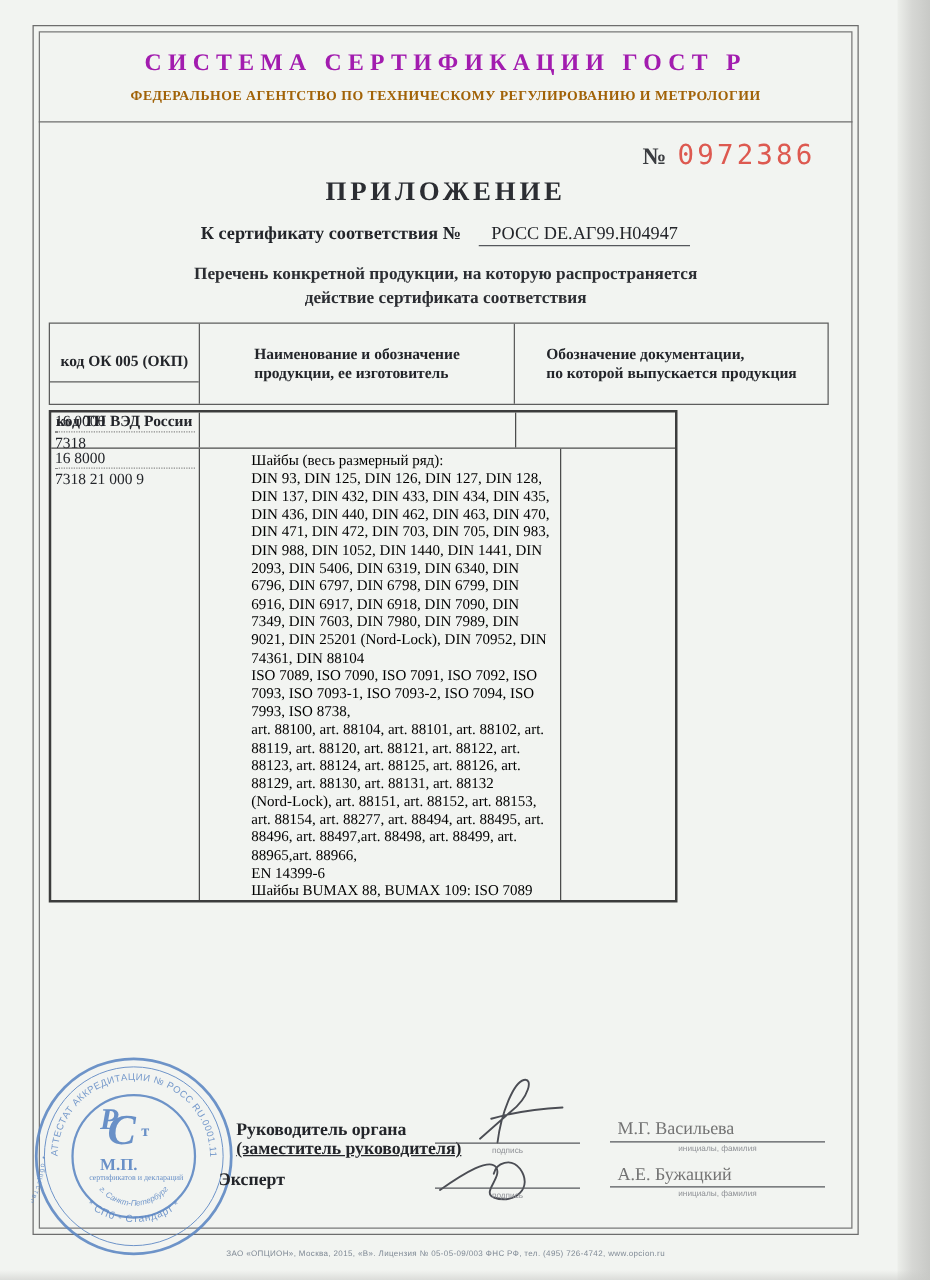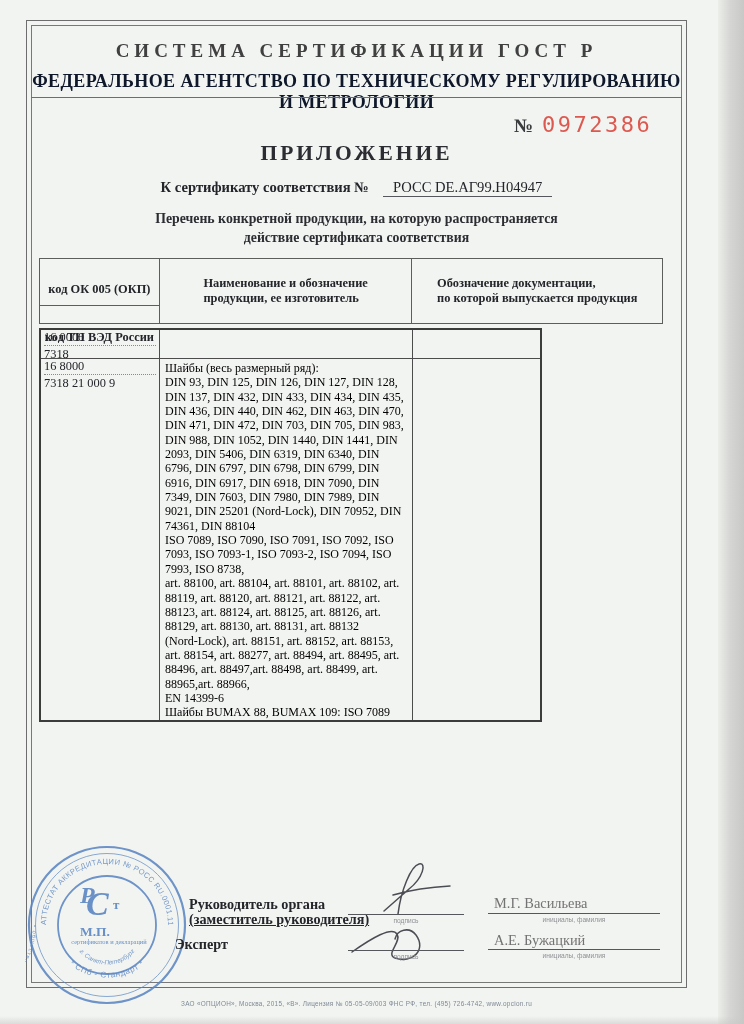--- a/index.html
+++ b/index.html
@@ -11,22 +11,22 @@
     background:linear-gradient(90deg,#eceeea 0%,#d6d7d4 45%,#c8c9c6 100%); }
   .scan-edge-bottom { position:absolute; left:0; bottom:0; width:744px; height:8px;
     background:linear-gradient(180deg,rgba(210,211,208,0) 0%,rgba(200,201,198,.55) 100%); }
 
   .frame-outer { position:absolute; left:26px; top:20px; width:661px; height:968px; border:1.4px solid #6d6d6d; }
   .frame-inner { position:absolute; left:31px; top:25px; width:651px; height:958px; border:1px solid #787878; }
 
   .abs { position:absolute; }
   .centerband { left:31px; width:651px; text-align:center; }
 
-  .sys-title { top:40px; font-weight:bold; font-size:19px; letter-spacing:5px; color:#404040; }
-  .agency { top:71px; font-weight:bold; font-size:18px; letter-spacing:.4px; color:#0f172a; }
+  .sys-title { top:40px; font-weight:bold; font-size:19px; letter-spacing:5px; color:#a21caf; }
+  .agency { top:71px; font-weight:bold; font-size:11px; letter-spacing:.4px; color:#a16207; }
   .header-sep { left:31px; top:97px; width:651px; height:0; border-top:1px solid #6d6d6d; }
 
   .blank-no { left:514px; top:112px; display:flex; align-items:baseline; gap:9px; }
   .blank-no .nosign { font-size:19px; font-weight:bold; color:#3a3c40; }
   .blank-no .digits { font-family:"DejaVu Sans Mono",monospace; font-size:22px; letter-spacing:2.5px; color:#dd5950; }
 
   .doc-title { top:141px; font-weight:bold; font-size:21.5px; letter-spacing:3px; color:#2b2d32; }
 
   .cert-line { top:179px; font-size:14.6px; }
   .cert-line .lbl { font-weight:700; }
@@ -40,21 +40,21 @@
   .th { font-weight:bold; display:flex; align-items:center; justify-content:center; line-height:15px; white-space:pre-line; }
   .th-c1 { width:120px; border-right:1px solid #5d5d5d; display:block; }
   .th-c1 .half { height:32px; display:flex; align-items:center; justify-content:center; }
   .th-c1 .half.top { border-bottom:1px solid #5d5d5d; }
   .th-c2 { width:253px; border-right:1px solid #5d5d5d; }
   .th-c3 { width:250px; }
 
   .tbl-body { position:absolute; left:0; top:70px; width:503px; height:394px; border:2px solid #3c3c3c; }
   .trow { display:flex; width:100%; }
   .trow1 { height:29px; border-bottom:1px solid #4c4c4c; }
-  .trow2 { height:361px; }
+  .trow2 { height:361px;gap:36px; }
   .td-c1 { width:119px; border-right:1px solid #4c4c4c; padding:1px 3px 0 3px; }
   .td-c2 { width:253px; border-right:1px solid #4c4c4c; padding:2px 3px 0 5px; }
   .td-c3 { flex:1; }
   .code-top { display:block; border-bottom:1px dotted #8a8a8a; padding-bottom:1px; line-height:13px; }
   .code-bot { display:block; line-height:14px; padding-top:1px; }
   .prod-text { white-space:pre-line; font-size:12px; line-height:14.35px; color:#000000; }
 
   
   .role1 { left:175px; top:897px; width:215px; font-weight:bold; font-size:14.2px; line-height:15px;margin-left:14px; }
   .role1 .u { text-decoration:underline; }

